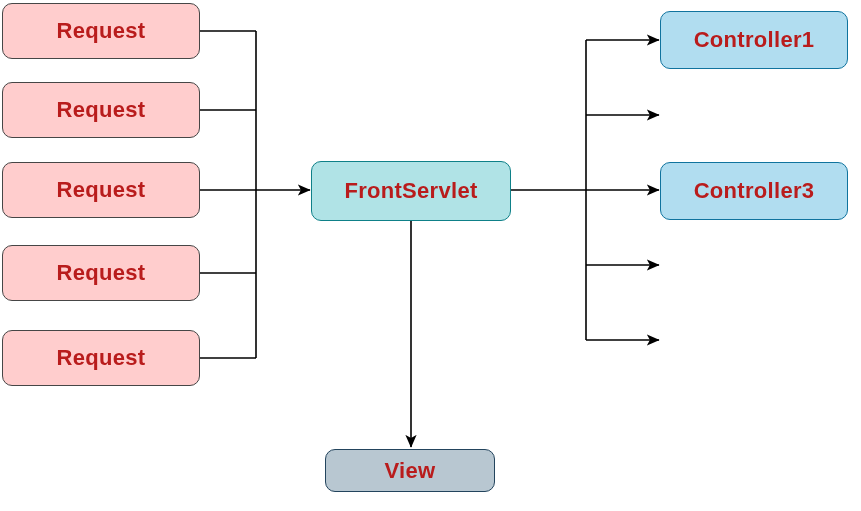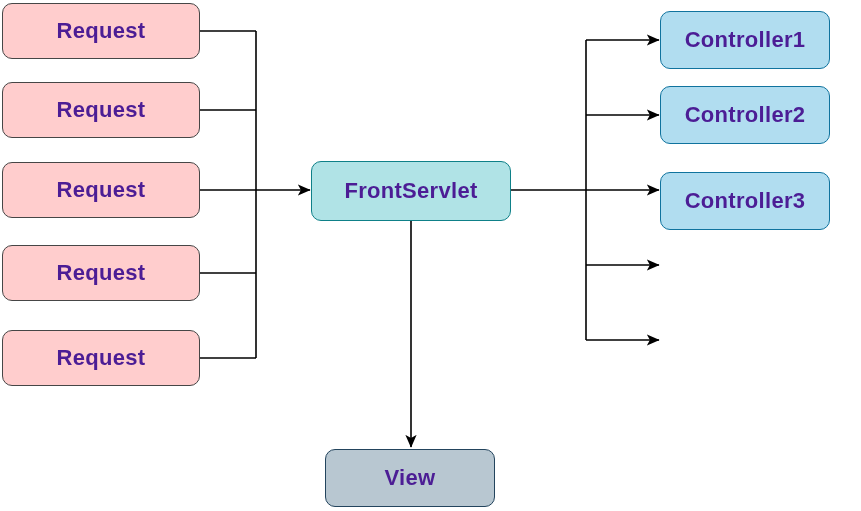--- a/index.html
+++ b/index.html
@@ -5,39 +5,39 @@
   html,body{margin:0;padding:0;background:#ffffff;}
   .canvas{
     position:relative;width:861px;height:511px;overflow:hidden;
     font-family:"Liberation Sans","DejaVu Sans",sans-serif;background:#ffffff;
   }
   svg.edge-layer{position:absolute;left:0;top:0;width:861px;height:511px;}
   .node{
     position:absolute;box-sizing:border-box;
     display:flex;align-items:center;justify-content:center;
     border-radius:10px;border:1.5px solid #000;
-    font-weight:bold;font-size:22px;color:#4c1d95;letter-spacing:0.3px;
+    font-weight:bold;font-size:22px;color:#b91c1c;letter-spacing:0.3px;
   }
   .node-request{left:2px;width:198px;height:56px;
     background:var(--request-fill);border-color:var(--request-stroke);}
   #node-request-1{top:3px}
   #node-request-2{top:82px}
   #node-request-3{top:162px}
   #node-request-4{top:245px}
   #node-request-5{top:330px}
   .node-servlet{left:311px;top:161px;width:200px;height:60px;
     background:var(--servlet-fill);border-color:var(--servlet-stroke);}
-  .node-controller{left:660px;width:170px;height:58px;
+  .node-controller{left:660px;width:188px;height:58px;
     background:var(--controller-fill);border-color:var(--controller-stroke);}
   #node-controller-1{top:11px}
   #node-controller-2{top:86px}
-  #node-controller-3{top:172px}
+  #node-controller-3{top:162px}
   #node-controller-4{top:236px}
   #node-controller-5{top:311px}
-  .node-view{left:325px;top:449px;width:170px;height:58px;
+  .node-view{left:325px;top:449px;width:170px;height:43px;
     background:var(--view-fill);border-color:var(--view-stroke);}
 </style>
 </head>
 <body>
 
 <div class="canvas">
 
   <svg class="edge-layer" viewBox="0 0 861 511" xmlns="http://www.w3.org/2000/svg">
     <defs>
       <marker id="arrow" viewBox="0 0 10 10" refX="9.5" refY="5" markerWidth="8" markerHeight="8" orient="auto-start-reverse">
@@ -75,23 +75,20 @@
     <span>Request</span>
   </div>
 
   <div class="node node-servlet" id="node-front-servlet">
     <span>FrontServlet</span>
   </div>
 
   <div class="node node-controller" id="node-controller-1">
     <span>Controller1</span>
   </div>
-  <div class="node node-controller" id="node-controller-2">
-    <span>Controller2</span>
-  </div>
   <div class="node node-controller" id="node-controller-3">
     <span>Controller3</span>
   </div>
 
   <div class="node node-view" id="node-view">
     <span>View</span>
   </div>
 
 </div>
 

